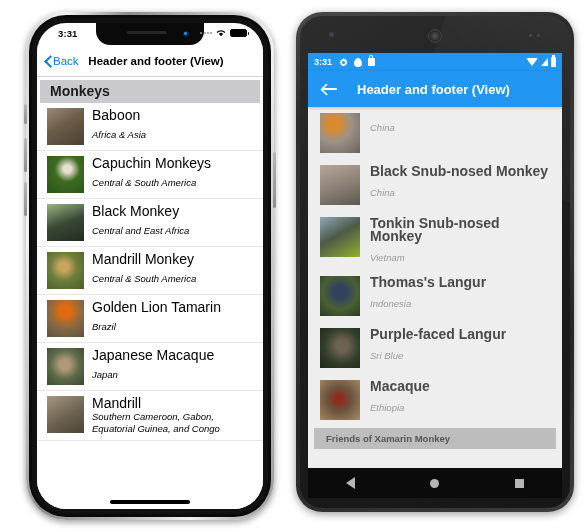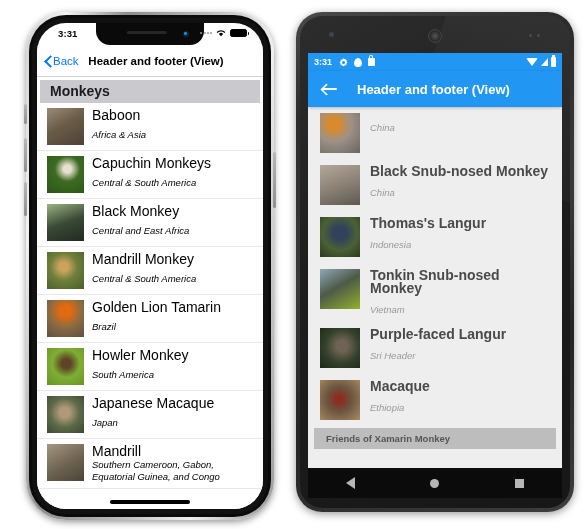--- a/index.html
+++ b/index.html
@@ -579,27 +579,20 @@
       </div>
 
       <div class="ios-row">
         <div class="ios-thumb" style="background:radial-gradient(circle at 50% 30%,#e06a10 18%,#8d6b42 50%,#5c5244)"></div>
         <div class="ios-rowtext">
           <div class="ios-name">Golden Lion Tamarin</div>
           <div class="ios-loc">Brazil</div>
         </div>
       </div>
 
-      <div class="ios-row">
-        <div class="ios-thumb" style="background:radial-gradient(circle at 52% 42%,#5e4326 16%,#7fae35 48%,#669322)"></div>
-        <div class="ios-rowtext">
-          <div class="ios-name">Howler Monkey</div>
-          <div class="ios-loc">South America</div>
-        </div>
-      </div>
 
       <div class="ios-row">
         <div class="ios-thumb" style="background:radial-gradient(circle at 48% 45%,#b09878 18%,#5d6a4a 52%,#3c4730)"></div>
         <div class="ios-rowtext">
           <div class="ios-name">Japanese Macaque</div>
           <div class="ios-loc">Japan</div>
         </div>
       </div>
 
       <div class="ios-row">
@@ -663,40 +656,40 @@
 
       <div class="and-row">
         <div class="and-thumb" style="background:linear-gradient(160deg,#b5a79a,#8d8276 50%,#5d5a52)"></div>
         <div class="and-rowtext">
           <div class="and-name">Black Snub-nosed Monkey</div>
           <div class="and-loc">China</div>
         </div>
       </div>
 
       <div class="and-row">
+        <div class="and-thumb" style="background:linear-gradient(150deg,#8fa8b8,#4d5a48 45%,#93b02c)"></div>
+        <div class="and-rowtext">
+          <div class="and-name">Tonkin Snub-nosed Monkey</div>
+          <div class="and-loc">Vietnam</div>
+        </div>
+      </div>
+
+      <div class="and-row">
         <div class="and-thumb" style="background:radial-gradient(circle at 50% 40%,#33425c 22%,#4a6134 55%,#2b3a20)"></div>
         <div class="and-rowtext">
           <div class="and-name">Thomas's Langur</div>
           <div class="and-loc">Indonesia</div>
         </div>
       </div>
 
       <div class="and-row">
-        <div class="and-thumb" style="background:linear-gradient(150deg,#8fa8b8,#4d5a48 45%,#93b02c)"></div>
-        <div class="and-rowtext">
-          <div class="and-name">Tonkin Snub-nosed Monkey</div>
-          <div class="and-loc">Vietnam</div>
-        </div>
-      </div>
-
-      <div class="and-row">
         <div class="and-thumb" style="background:radial-gradient(circle at 55% 45%,#6e6354 18%,#33402a 55%,#1d2718)"></div>
         <div class="and-rowtext">
           <div class="and-name">Purple-faced Langur</div>
-          <div class="and-loc">Sri Header</div>
+          <div class="and-loc">Sri Blue</div>
         </div>
       </div>
 
       <div class="and-row">
         <div class="and-thumb" style="background:radial-gradient(circle at 48% 48%,#8d2d1e 12%,#6b5540 42%,#a98b63)"></div>
         <div class="and-rowtext">
           <div class="and-name">Macaque</div>
           <div class="and-loc">Ethiopia</div>
         </div>
       </div>

